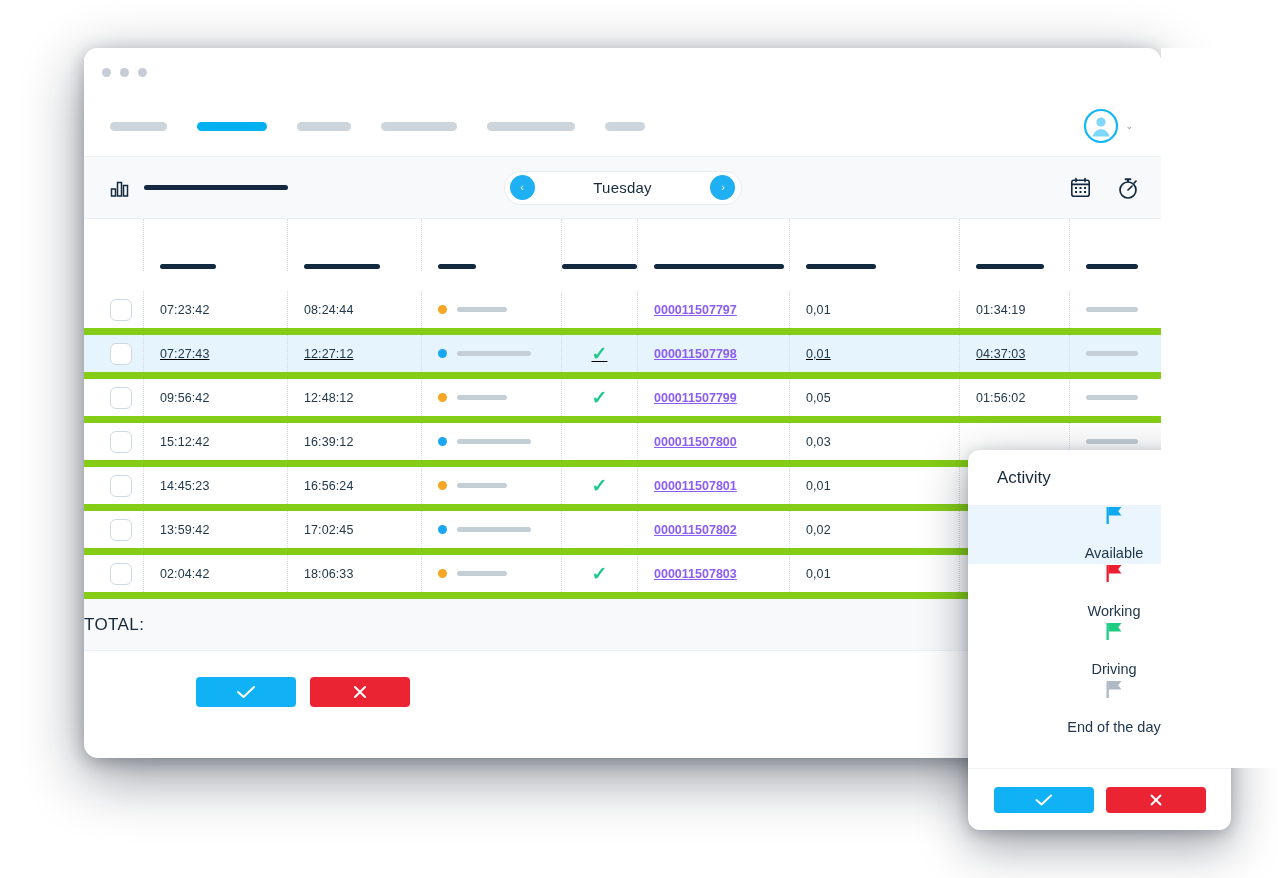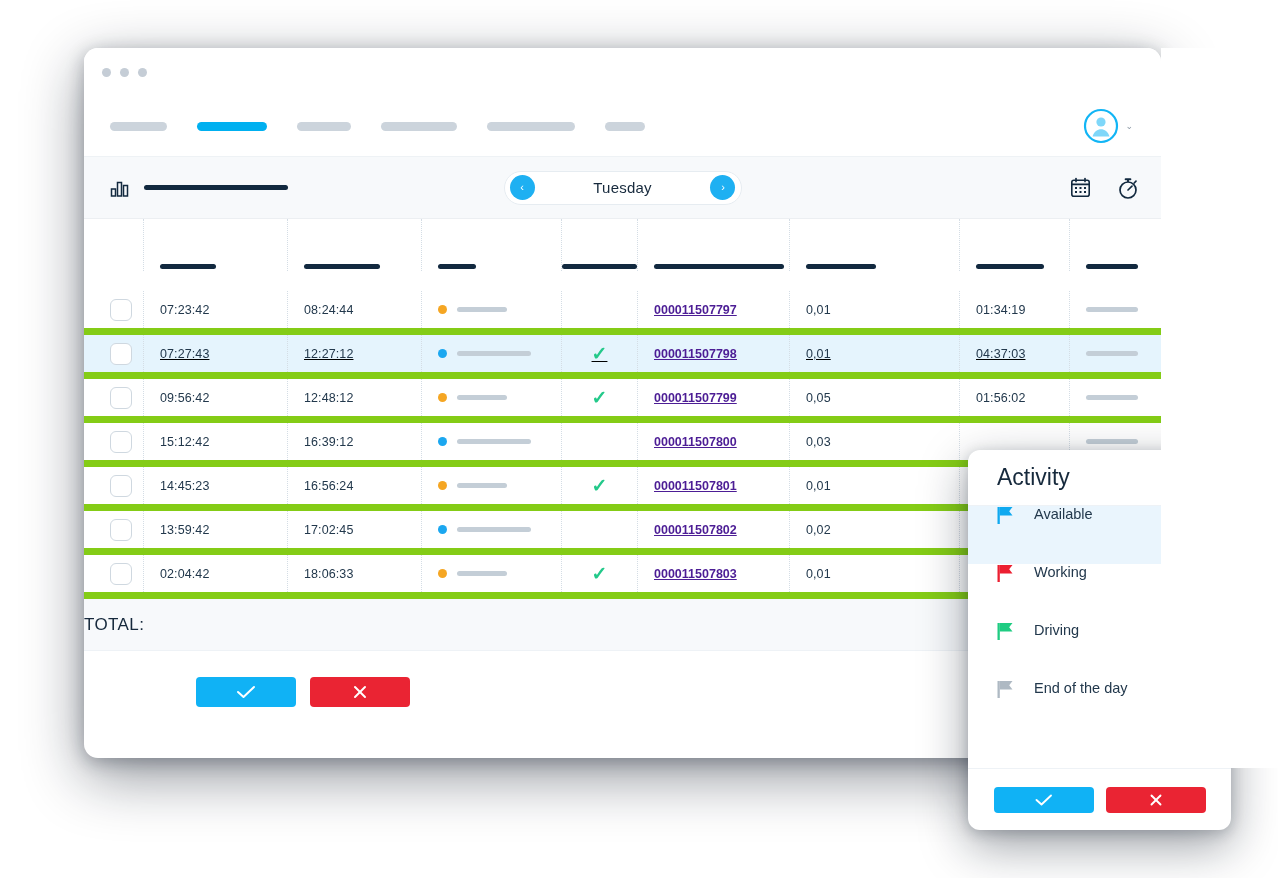--- a/index.html
+++ b/index.html
@@ -186,21 +186,21 @@
   .status-bar {
     height: 5px;
     border-radius: 3px;
     background: #c4ced7;
   }
 
   .tick { color: #23c98a; font-size: 19px; line-height: 1; font-weight: bold; }
 
   .doc-link {
     font-size: 12.5px;
-    color: #4c1d95;
+    color: #8b5cf6;
     text-decoration: underline;
     font-weight: bold;
     cursor: pointer;
   }
 
   .extra-bar {
     height: 5px;
     width: 52px;
     border-radius: 3px;
     background: #c4ced7;
@@ -251,29 +251,30 @@
     overflow: hidden;
     display: flex;
     flex-direction: column;
   }
   .popup-header {
     height: 56px;
     display: flex; align-items: center;
     padding-left: 29px;
     border-bottom: 1px solid #eef2f6;
   }
-  .popup-title { font-size: 23px; color: #16293c; }
+  .popup-title { font-size: 17px; color: #16293c; }
 
   .popup-list { flex: 1; padding-top: 0; }
   .popup-item {
     height: 58px;
-    display: flex; align-items: flex-start;
+    display: flex; align-items: center;
     padding-left: 29px;
     gap: 20px;
     cursor: pointer;
+    flex-direction: column;
   }
   .popup-item.active { background: #eaf5fd; }
   .popup-item-label { font-size: 14.5px; color: #22384c; }
 
   .popup-footer {
     height: 62px;
     border-top: 1px solid #eef2f6;
     display: flex; align-items: center; justify-content: center;
     gap: 12px;
   }

